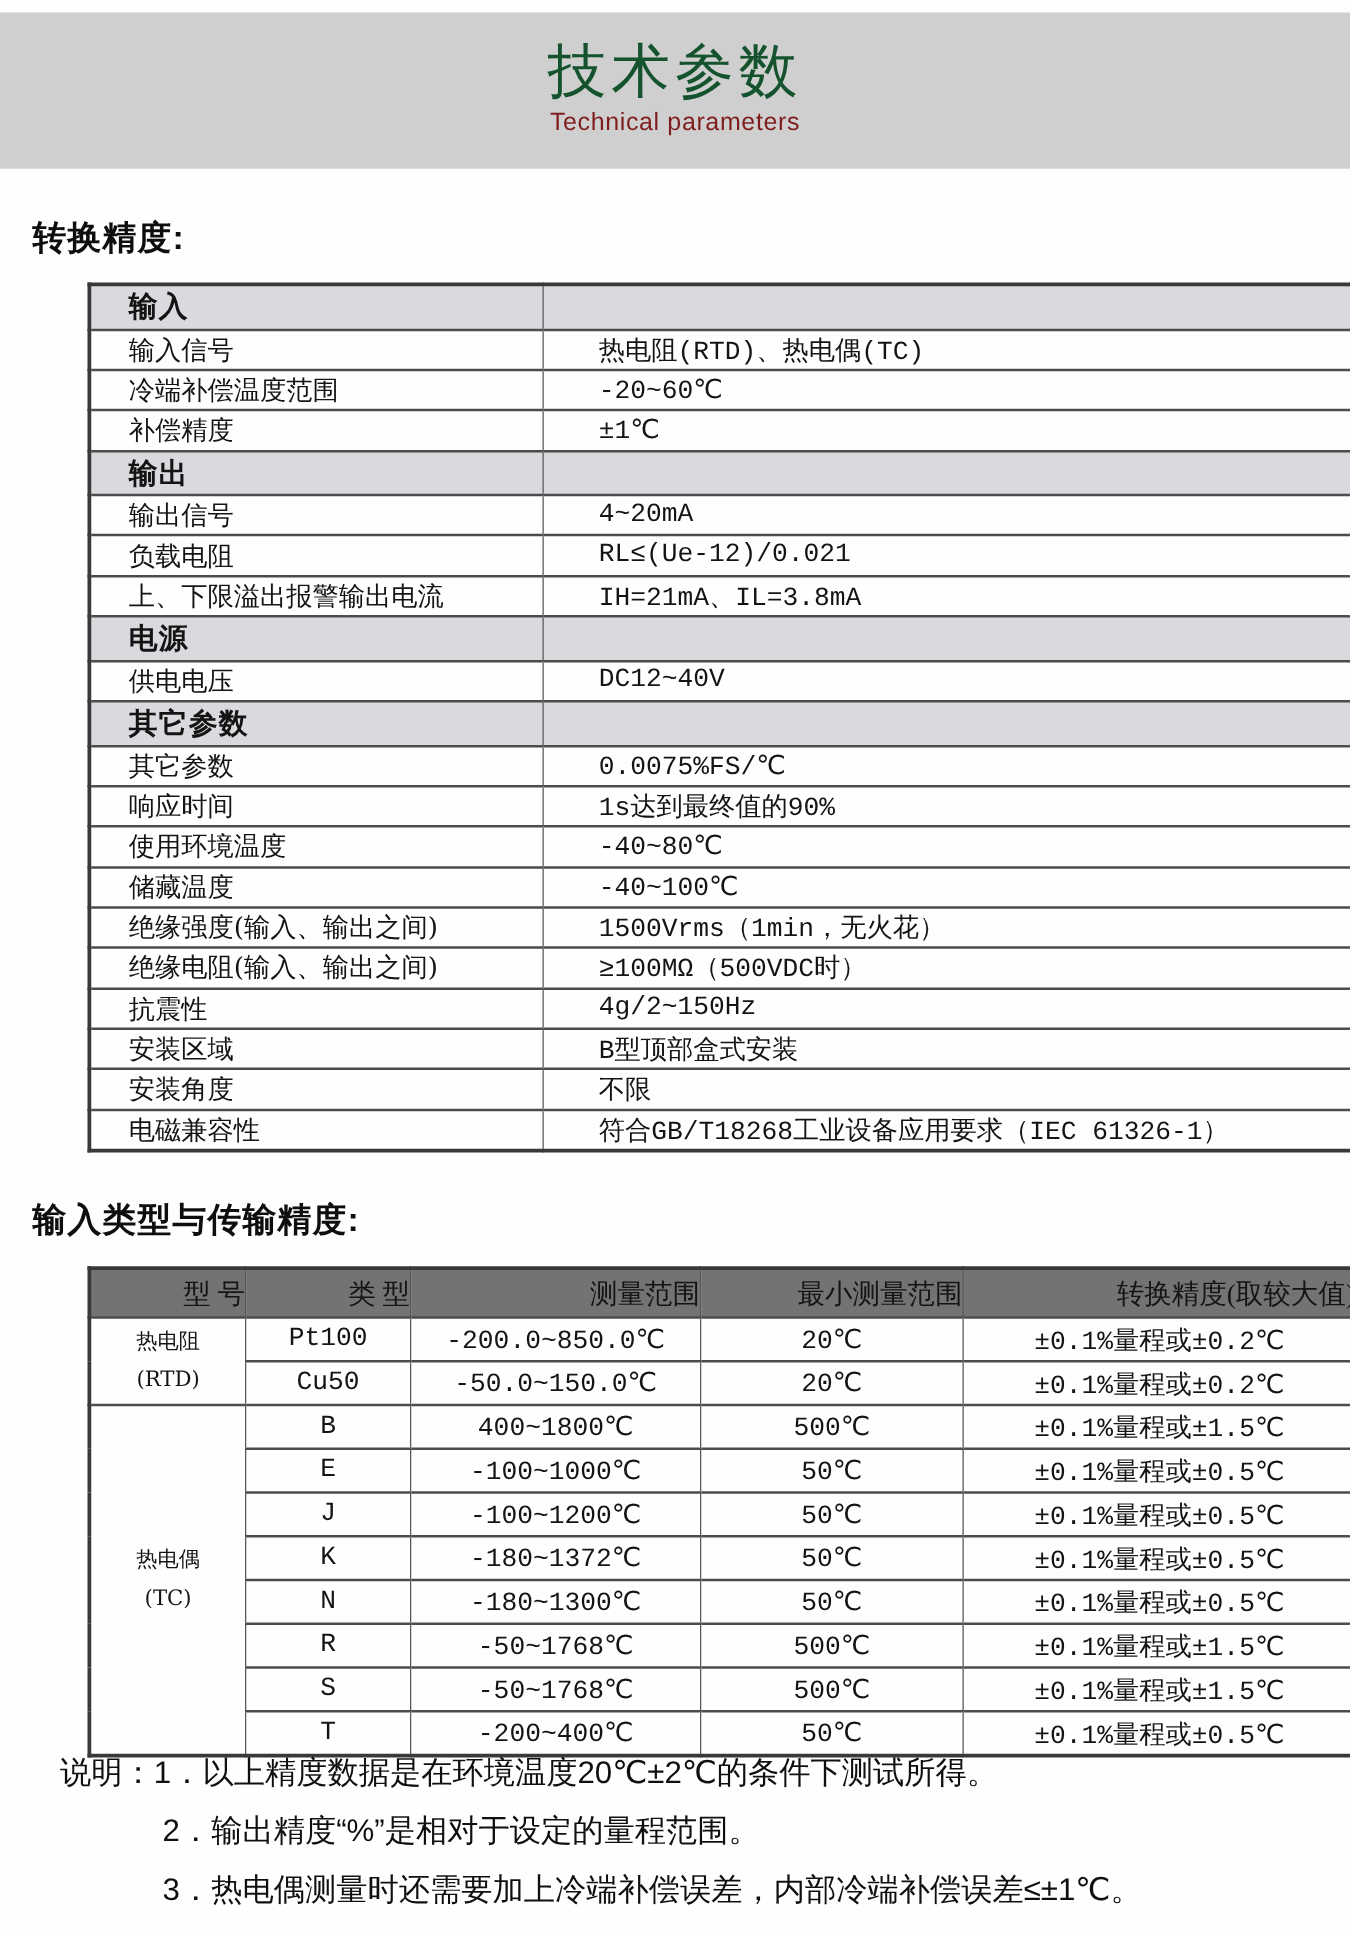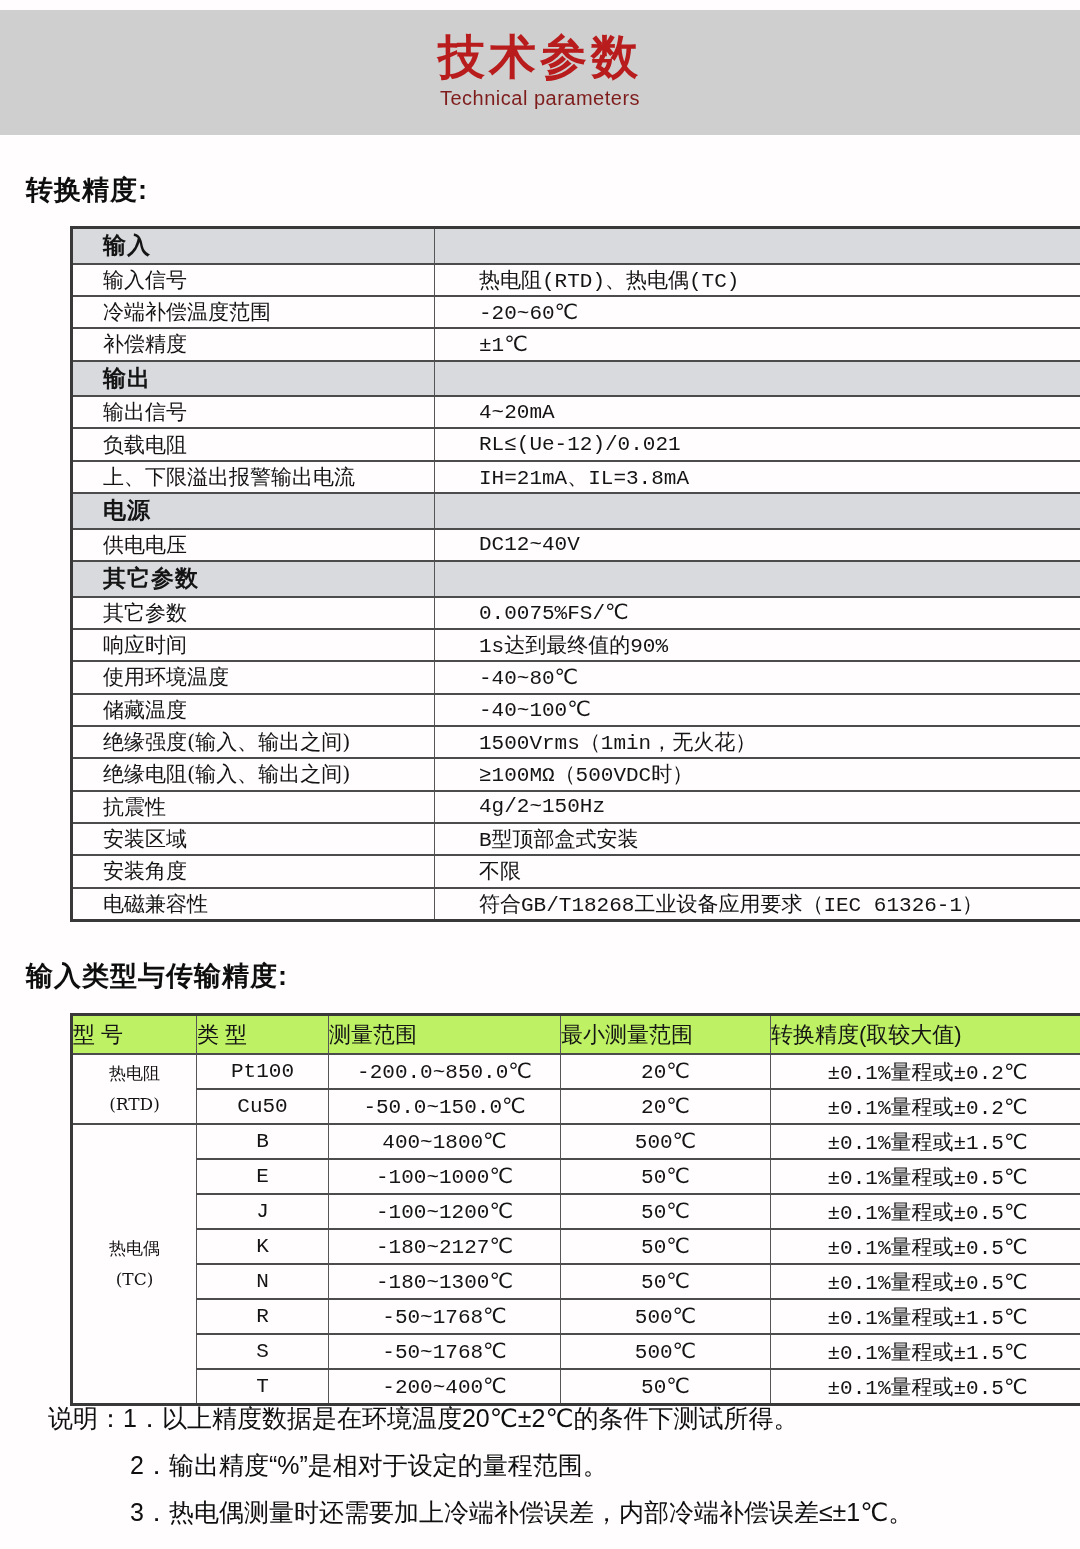--- a/index.html
+++ b/index.html
@@ -7,22 +7,22 @@
     width:1080px;height:1549px;position:relative;overflow:hidden;
     background:#fffdfd;color:#141414;
     font-family:"Liberation Sans","DejaVu Sans",sans-serif;
   }
   
   .banner{
     position:absolute;left:0;top:10px;width:1080px;height:125px;
     background:#cfcfcf;text-align:center;
   }
   .banner-title{
-    margin-top:20px;font-size:47px;line-height:54px;font-weight:bold;
-    letter-spacing:4px;color:#b91c1c;
+    margin-top:20px;font-size:47px;line-height:54px;font-weight:normal;
+    letter-spacing:4px;color:#14532d;
   }
   .banner-subtitle{
     margin-top:2px;font-size:20px;line-height:24px;color:#7f1d1d;
     letter-spacing:0.5px;
   }
   
   .sec-heading{
     position:absolute;left:26px;font-size:27px;font-weight:bold;color:#0e0e0e;
     letter-spacing:1px;
   }
@@ -49,23 +49,23 @@
     font-size:21px;
   }
   tr.section td{background:#d8dade;}
   tr.section td.label{
     font-family:"Liberation Sans","DejaVu Sans",sans-serif;
     font-weight:bold;font-size:23px;letter-spacing:1px;
   }
   
   #acc-wrap{left:30px;top:1013px;width:1014px;height:366px;}
   #acc-wrap thead th{
-    height:37px;background:#bef264;font-weight:normal;
-    font-family:Liberation Sans, sans-serif;
-    font-size:22px;text-align:left;vertical-align:middle;
+    height:37px;background:#737373;font-weight:normal;
+    font-family:Liberation Serif, serif;
+    font-size:22px;text-align:right;vertical-align:middle;
   }
   #acc-wrap thead th:first-child{border-left:none;}
   #acc-wrap tbody td{
     height:33px;text-align:center;vertical-align:middle;
     font-family:"Liberation Mono","DejaVu Sans Mono","DejaVu Sans",monospace;
     font-size:21px;
   }
   #acc-wrap td.model-cell{
     border-left:none;
     font-family:"DejaVu Serif","Liberation Serif",serif;
@@ -234,21 +234,21 @@
           <td>±0.1%量程或±0.5℃</td>
         </tr>
         <tr>
           <td>J</td>
           <td>-100~1200℃</td>
           <td>50℃</td>
           <td>±0.1%量程或±0.5℃</td>
         </tr>
         <tr>
           <td>K</td>
-          <td>-180~2127℃</td>
+          <td>-180~1372℃</td>
           <td>50℃</td>
           <td>±0.1%量程或±0.5℃</td>
         </tr>
         <tr>
           <td>N</td>
           <td>-180~1300℃</td>
           <td>50℃</td>
           <td>±0.1%量程或±0.5℃</td>
         </tr>
         <tr>

